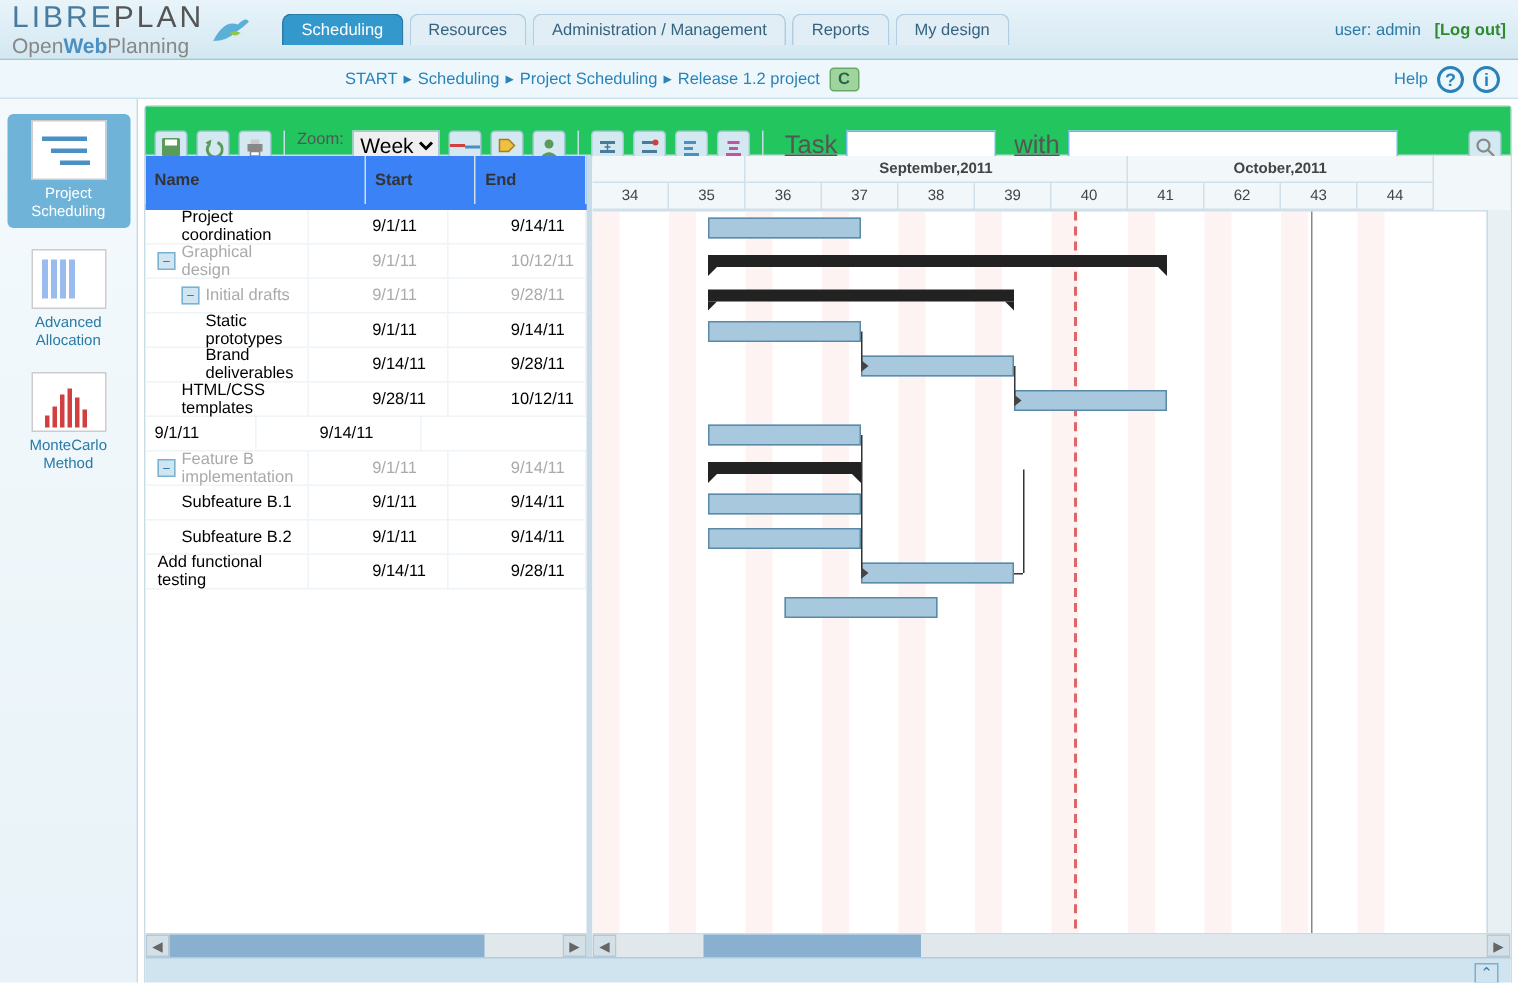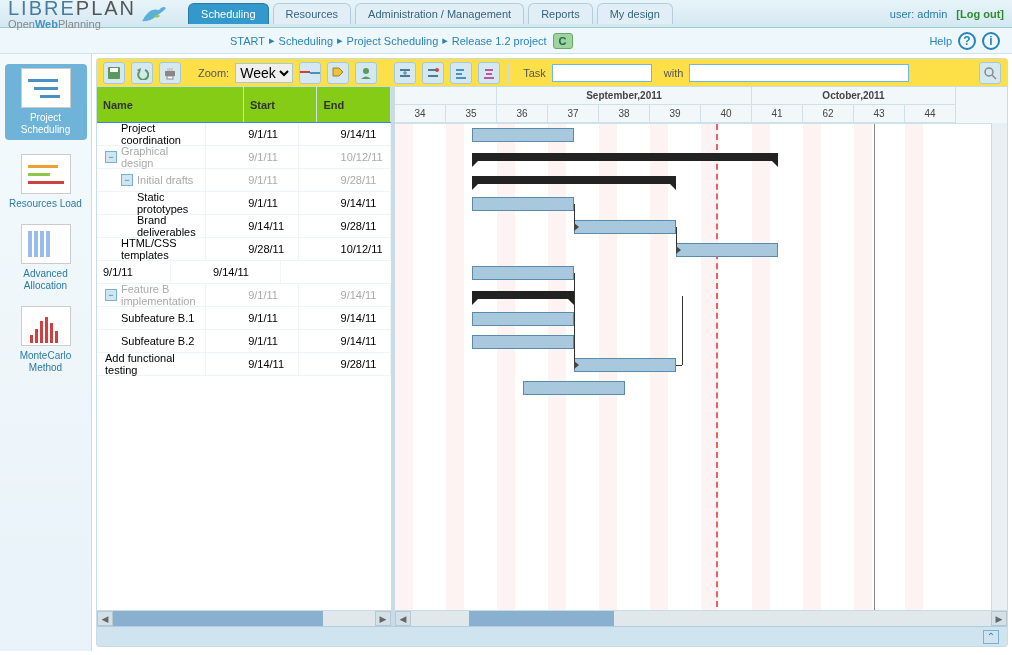--- a/index.html
+++ b/index.html
@@ -1,24 +1,24 @@
 <!DOCTYPE html>
 <html><head>
 <meta charset="utf-8">
 <style>
 * { box-sizing: border-box; margin: 0; padding: 0; font-family: Arial, sans-serif; }
 body { width: 1012px; height: 655px; overflow: hidden; background: #fff; font-size: 11px; }
 
 
-.header { display: flex; align-items: center; height: 28px; background: linear-gradient(#e8f4fa, #d4e8f2); border-bottom: 1px solid #9cc; padding: 0 8px; justify-content: flex-end; }
+.header { display: flex; align-items: center; height: 40px; background: linear-gradient(#e8f4fa, #d4e8f2); border-bottom: 1px solid #9cc; padding: 0 8px; justify-content: flex-end; }
 .logo { display: flex; align-items: center; margin-right: 8px; }
 .logo-text { font-family: Arial; font-size: 20px; letter-spacing: 2px; }
 .logo-text .libre { color: #4a7b9d; font-weight: 300; }
 .logo-text .plan { color: #555; font-weight: 500; }
-.logo-sub { font-size: 11px; color: #888; margin-top: -2px; }
+.logo-sub { font-size: 14px; color: #888; margin-top: -2px; }
 .logo-bird { width: 28px; height: 22px; margin-left: 4px; }
 
 .tabs { display: flex; gap: 4px; margin-left: 12px; align-items: center; }
 .tab { background: #e2eef6; border: 1px solid #b3cde0; border-bottom: none; border-radius: 6px 6px 0 0; padding: 4px 12px; font-size: 11px; color: #34637f; cursor: pointer; }
 .tab.active { background: #3399cc; color: #fff; border-color: #2a7aa6; }
 
 .user-area { margin-left: auto; font-size: 11px; color: #2a7aa6; }
 .user-area .logout { color: #2e8b2e; font-weight: bold; margin-left: 6px; }
 
 
@@ -38,32 +38,32 @@
 .left-item.active { background:#6fb3d9; border-radius:4px; padding:4px 0; }
 .left-thumb { width:50px; height:40px; margin:0 auto 4px; background:#fff; border:1px solid #ccc; position:relative; }
 .left-thumb .bar { position:absolute; height:3px; background:#4a90c2; }
 .left-item.active .left-label { color:#fff; }
 .left-label { font-size:10px; color:#2a7aa6; line-height:1.2; }
 
 
 .content { flex:1; display:flex; flex-direction:column; border:1px solid #c8dce8; margin:4px; border-radius:3px; }
 
 
-.toolbar { display:flex; align-items:center; height:28px; background:#fde047; border-bottom:1px solid #c8dce8; padding:4px 6px; gap:6px; }
+.toolbar { display:flex; align-items:flex-start; height:28px; background:#22c55e; border-bottom:1px solid #c8dce8; padding:16px 6px; gap:6px; }
 .tbtn { width:22px; height:22px; background:#d4e8f2; border:1px solid #a8c8d8; border-radius:3px; display:flex; align-items:center; justify-content:center; cursor:pointer; }
 .sep-v { width:1px; height:20px; background:#c8dce8; margin:0 2px; }
 .zoom-label { font-size:11px; color:#555; }
 .zoom-select { font-size:14px; border:1px solid #a8c8d8; height:20px; }
-.task-label { font-size:11px; color:#555; margin-left:6px; }
+.task-label { font-size:17px; color:#555; margin-left:6px;text-decoration:underline; }
 .task-input { border:1px solid #6eb8e6; height:18px; width:100px; }
 
 
 .gantt { flex:1; display:flex; overflow:hidden; position:relative; }
 .gantt-left { width:298px; border-right:4px solid #c8dce8; display:flex; flex-direction:column; background:#fff; }
-.gl-head { display:flex; background:#84cc16; border-bottom:1px solid #3b82f6; height:36px; align-items:center; font-weight:bold; color:#333; }
+.gl-head { display:flex; background:#3b82f6; border-bottom:4px solid #3b82f6; height:36px; align-items:center; font-weight:bold; color:#333; }
 .gl-head > div { padding:0 6px; border-right:1px solid #d0e0ea; height:100%; display:flex; align-items:center; }
 .col-name { width:148px; }
 .col-start { width:74px; }
 .col-end { width:74px; }
 .gl-body { flex:1; overflow:hidden; }
 .gl-row { display:flex; height:23px; align-items:center; border-bottom:1px solid #eef4f7;gap:36px; }
 .gl-row > div { padding:0 6px; font-size:11px; border-right:1px solid #eef4f7; height:100%; display:flex; align-items:center; }
 .gl-row .tree { display:flex; align-items:center; gap:4px; }
 .indent-0 { padding-left:2px; }
 .indent-1 { padding-left:18px; }
@@ -148,28 +148,20 @@
 <div class="main">
 
   <div class="left-panel">
     <div class="left-item active">
       <div class="left-thumb">
           <div class="bar" style="top:10px;left:6px;width:30px"></div>
           <div class="bar" style="top:18px;left:12px;width:24px"></div>
           <div class="bar" style="top:26px;left:18px;width:20px"></div>
         </div>
       <div class="left-label">Project Scheduling</div>
-    </div>
-    <div class="left-item">
-      <div class="left-thumb">
-          <div class="bar" style="top:10px;left:6px;width:30px;background:#f0a030"></div>
-          <div class="bar" style="top:18px;left:6px;width:22px;background:#8fc74a"></div>
-          <div class="bar" style="top:26px;left:6px;width:36px;background:#d04040"></div>
-        </div>
-      <div class="left-label">Resources Load</div>
     </div>
     <div class="left-item">
       <div class="left-thumb">
           <div style="position:absolute;top:6px;left:6px;width:4px;height:26px;background:#9be"></div>
           <div style="position:absolute;top:6px;left:12px;width:4px;height:26px;background:#9be"></div>
           <div style="position:absolute;top:6px;left:18px;width:4px;height:26px;background:#9be"></div>
           <div style="position:absolute;top:6px;left:24px;width:4px;height:26px;background:#9be"></div>
         </div>
       <div class="left-label">Advanced Allocation</div>
     </div>

